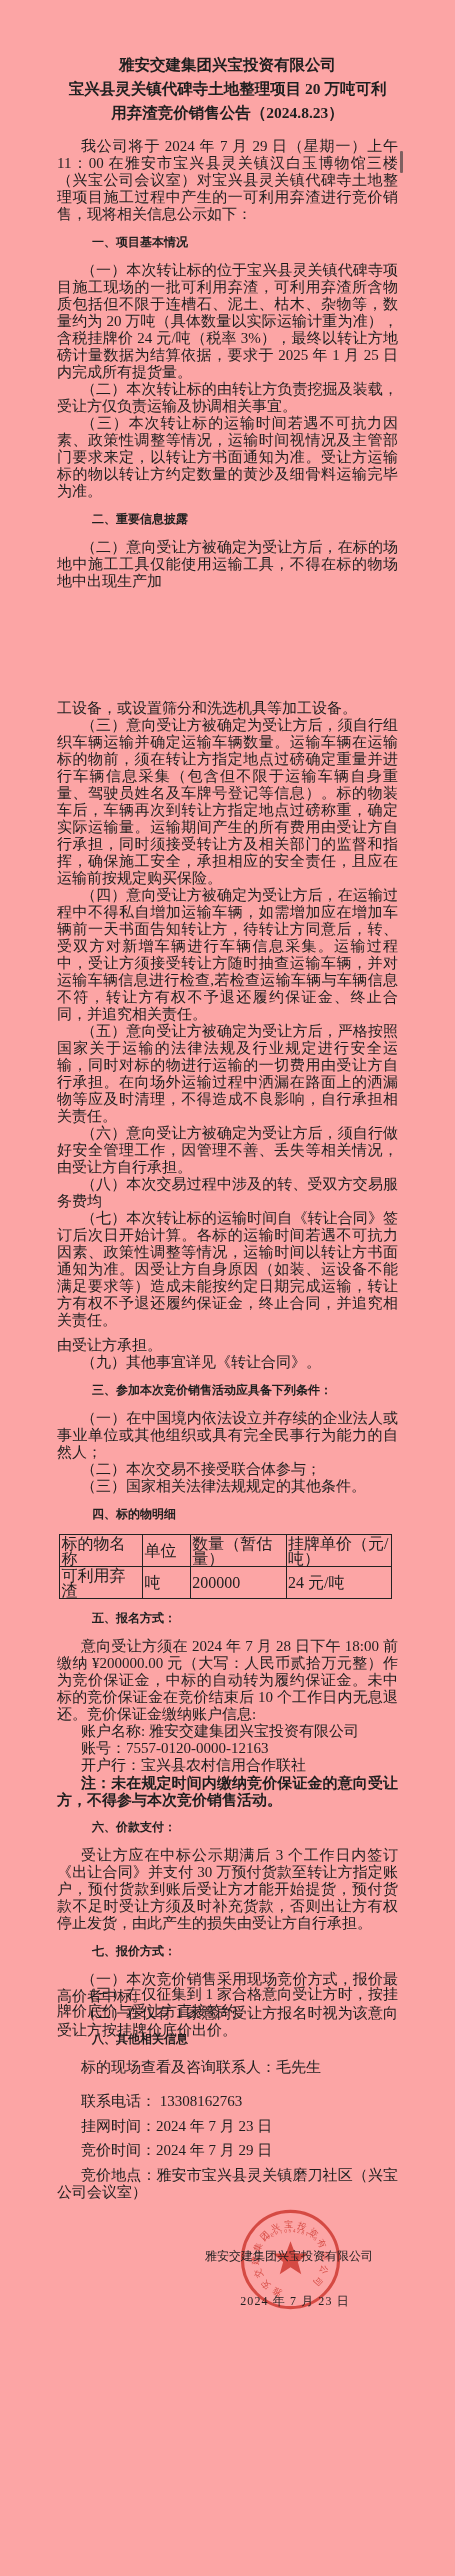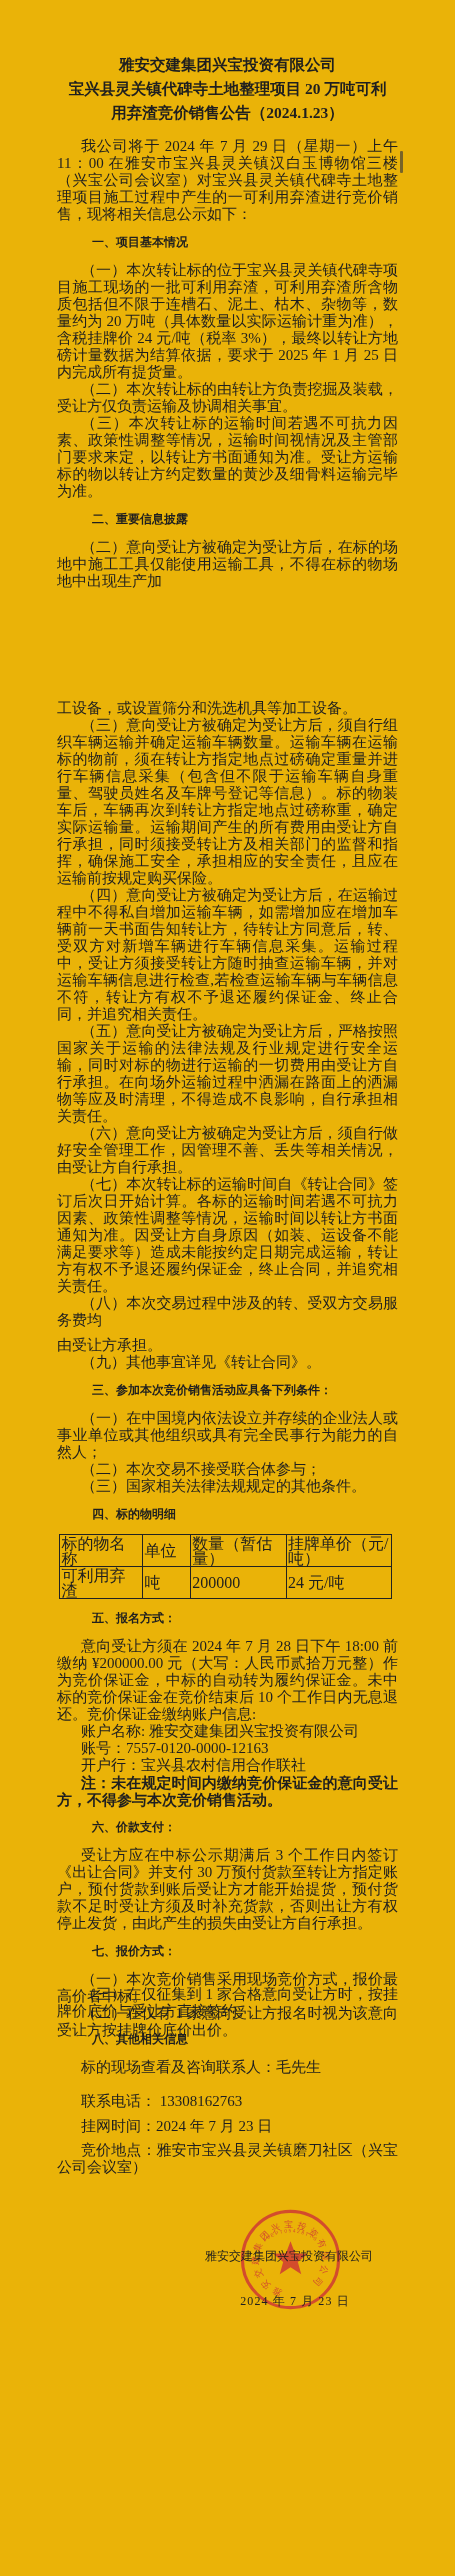--- a/index.html
+++ b/index.html
@@ -1,18 +1,18 @@
 <!DOCTYPE html>
 <html style="font-size:9.2px"><head>
 <meta charset="utf-8">
 <style>
   html,body { margin:0; padding:0; background:#e8e8e8; }
   #doc {
     position:relative; width:456px; height:2576px; margin:0 auto;
-    background:#eab308; overflow:hidden;
+    background:#fca5a5; overflow:hidden;
     font-family:"Liberation Serif","DejaVu Serif",serif;
     color:#1f1f1f;
   }
   .page { position:absolute; left:57px; width:341px; }
   .p {
     font-size:15px; line-height:17px; text-align:justify;
     text-indent:24px; margin:0;
   }
   .cont { text-indent:0; }
   .h {
@@ -50,43 +50,43 @@
     background:#3a3a3a; opacity:.65; border-radius:1.1px; }
 </style>
 </head>
 <body>
 
 <div id="doc">
 
   <div id="title">
     <div>雅安交建集团兴宝投资有限公司</div>
     <div>宝兴县灵关镇代碑寺土地整理项目 20 万吨可利</div>
-    <div>用弃渣竞价销售公告（2024.1.23）</div>
+    <div>用弃渣竞价销售公告（2024.8.23）</div>
   </div>
 
   <div id="artifact1"></div>
 
   <div class="page" id="body1">
     <p class="p">我公司将于 2024 年 7 月 29 日（星期一）上午 11：00 在雅安市宝兴县灵关镇汉白玉博物馆三楼（兴宝公司会议室）对宝兴县灵关镇代碑寺土地整理项目施工过程中产生的一可利用弃渣进行竞价销售，现将相关信息公示如下：</p>
     <p class="h">一、项目基本情况</p>
     <p class="p">（一）本次转让标的位于宝兴县灵关镇代碑寺项目施工现场的一批可利用弃渣，可利用弃渣所含物质包括但不限于连槽石、泥土、枯木、杂物等，数量约为 20 万吨（具体数量以实际运输计重为准），含税挂牌价 24 元/吨（税率 3%），最终以转让方地磅计量数据为结算依据，要求于 2025 年 1 月 25 日内完成所有提货量。</p>
     <p class="p">（二）本次转让标的由转让方负责挖掘及装载，受让方仅负责运输及协调相关事宜。</p>
     <p class="p">（三）本次转让标的运输时间若遇不可抗力因素、政策性调整等情况，运输时间视情况及主管部门要求来定，以转让方书面通知为准。受让方运输标的物以转让方约定数量的黄沙及细骨料运输完毕为准。</p>
     <p class="h">二、重要信息披露</p>
     <p class="p">（二）意向受让方被确定为受让方后，在标的场地中施工工具仅能使用运输工具，不得在标的物场地中出现生产加</p>
   </div>
 
   <div class="page" id="body2">
     <p class="p cont">工设备，或设置筛分和洗选机具等加工设备。</p>
     <p class="p">（三）意向受让方被确定为受让方后，须自行组织车辆运输并确定运输车辆数量。运输车辆在运输标的物前，须在转让方指定地点过磅确定重量并进行车辆信息采集（包含但不限于运输车辆自身重量、驾驶员姓名及车牌号登记等信息）。标的物装车后，车辆再次到转让方指定地点过磅称重，确定实际运输量。运输期间产生的所有费用由受让方自行承担，同时须接受转让方及相关部门的监督和指挥，确保施工安全，承担相应的安全责任，且应在运输前按规定购买保险。</p>
     <p class="p">（四）意向受让方被确定为受让方后，在运输过程中不得私自增加运输车辆，如需增加应在增加车辆前一天书面告知转让方，待转让方同意后，转、受双方对新增车辆进行车辆信息采集。运输过程中，受让方须接受转让方随时抽查运输车辆，并对运输车辆信息进行检查,若检查运输车辆与车辆信息不符，转让方有权不予退还履约保证金、终止合同，并追究相关责任。</p>
     <p class="p">（五）意向受让方被确定为受让方后，严格按照国家关于运输的法律法规及行业规定进行安全运输，同时对标的物进行运输的一切费用由受让方自行承担。在向场外运输过程中洒漏在路面上的洒漏物等应及时清理，不得造成不良影响，自行承担相关责任。</p>
     <p class="p">（六）意向受让方被确定为受让方后，须自行做好安全管理工作，因管理不善、丢失等相关情况，由受让方自行承担。</p>
+    <p class="p">（八）本次交易过程中涉及的转、受双方交易服务费均</p>
     <p class="p">（七）本次转让标的运输时间自《转让合同》签订后次日开始计算。各标的运输时间若遇不可抗力因素、政策性调整等情况，运输时间以转让方书面通知为准。因受让方自身原因（如装、运设备不能满足要求等）造成未能按约定日期完成运输，转让方有权不予退还履约保证金，终止合同，并追究相关责任。</p>
-    <p class="p">（八）本次交易过程中涉及的转、受双方交易服务费均</p>
   </div>
 
   <div class="page" id="body3">
     <p class="p cont">由受让方承担。</p>
     <p class="p">（九）其他事宜详见《转让合同》。</p>
     <p class="h">三、参加本次竞价销售活动应具备下列条件：</p>
     <p class="p">（一）在中国境内依法设立并存续的企业法人或事业单位或其他组织或具有完全民事行为能力的自然人；</p>
     <p class="p">（二）本次交易不接受联合体参与；</p>
     <p class="p">（三）国家相关法律法规规定的其他条件。</p>
     <p class="h">四、标的物明细</p>
@@ -120,20 +120,21 @@
     <p class="p">（一）本次竞价销售采用现场竞价方式，报价最高价者中标。</p>
     <p class="p">（二）在仅有 1 家意向受让方报名时视为该意向受让方按挂牌价底价出价。</p>
   </div>
 
   <div class="page" id="body4">
     <p class="p">（三）在仅征集到 1 家合格意向受让方时，按挂牌价底价与受让方直接签约。</p>
     <p class="h">八、其他相关信息</p>
     <p class="p">标的现场查看及咨询联系人：毛先生</p>
     <p class="p sp6">联系电话： 13308162763</p>
     <p class="p sp13">挂网时间：2024 年 7 月 23 日</p>
+    <p class="p sp13">竞价时间：2024 年 7 月 29 日</p>
     <p class="p sp13">竞价地点：雅安市宝兴县灵关镇磨刀社区（兴宝公司会议室）</p>
   </div>
 
   <svg id="stamp" viewBox="0 0 180 180">
     <defs>
       <path id="ringPath" d="M 90,146 A 56,56 0 1,1 90.05,146"></path>
       <path id="codePath" d="M 22,96 A 70,70 0 0,1 158,96"></path>
     </defs>
     <circle cx="90" cy="90" r="84" fill="none" stroke="#cf3b33" stroke-width="5.5"></circle>
     <polygon fill="#cf3b33" points="90,58 97.9,79.1 120.4,80.1 102.8,94.2 108.8,115.9 90,103.5 71.2,115.9 77.2,94.2 59.6,80.1 82.1,79.1"></polygon>

